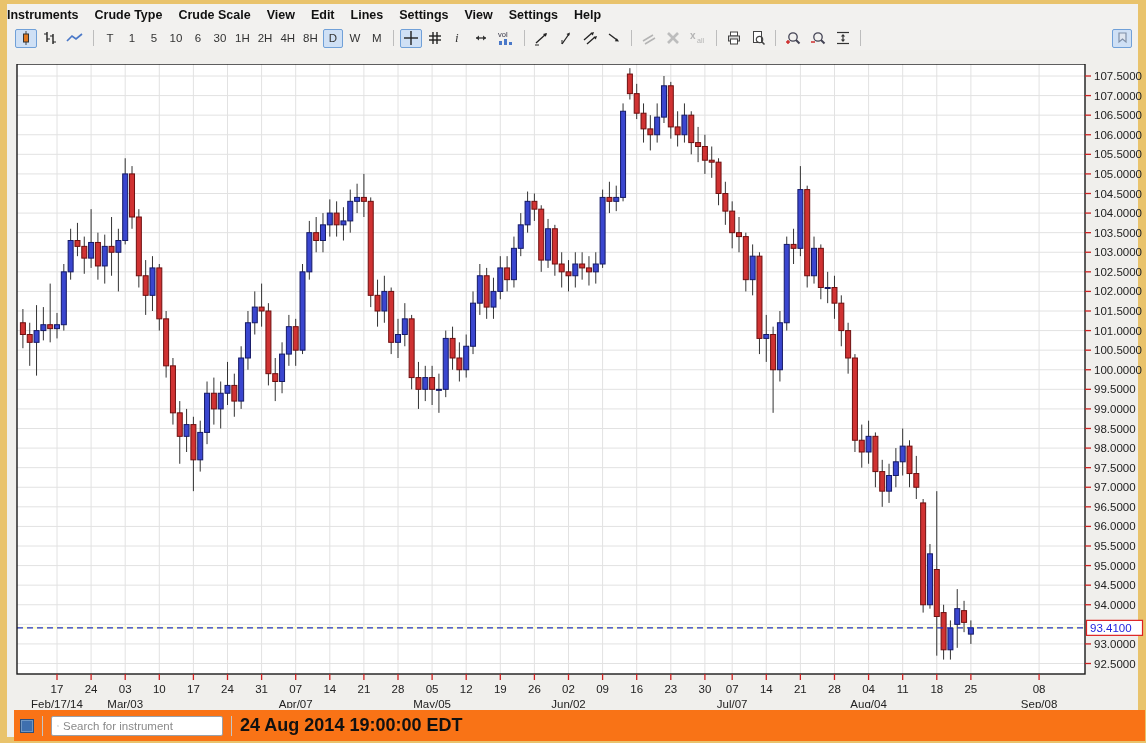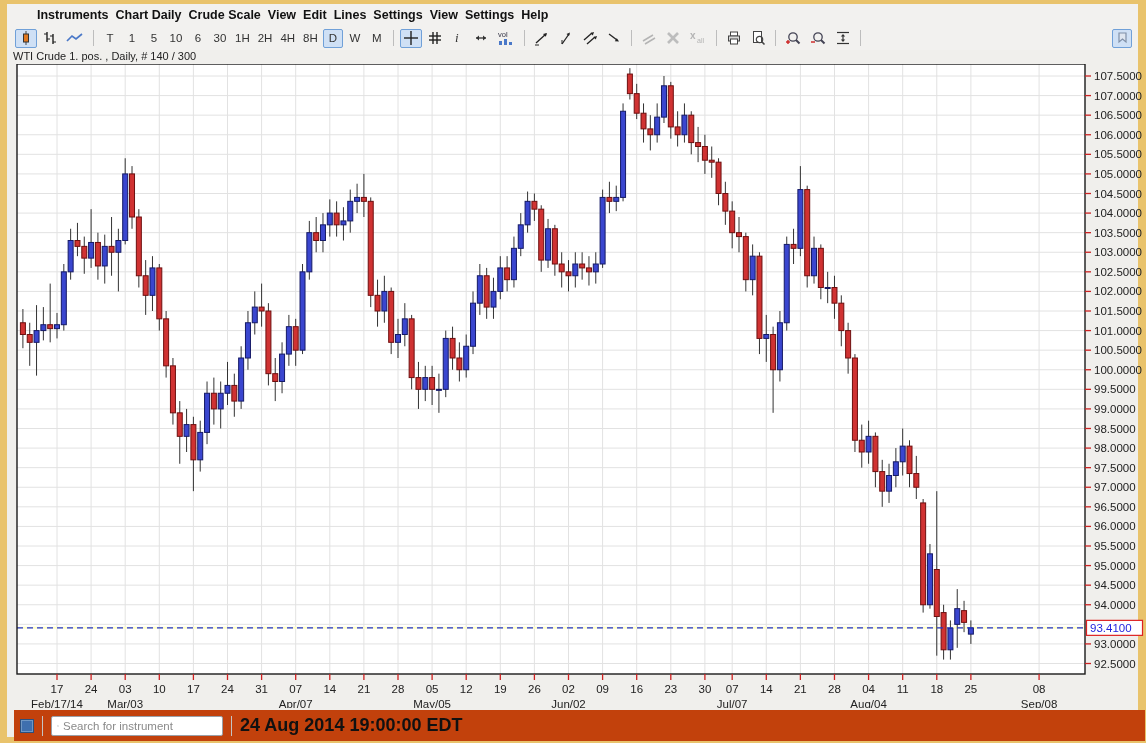--- a/index.html
+++ b/index.html
@@ -6,22 +6,22 @@
   html,body { width:1146px; height:743px; overflow:hidden; }
   body { font-family:"Liberation Sans", sans-serif; background:#ecebe8; }
   .window {
     position:relative; width:1146px; height:743px;
     border-left:7px solid #e9c36c; border-right:8px solid #e9c36c;
     border-top:4px solid #e9c36c; border-bottom:6px solid #e9c36c;
     background:#f0efec;
   }
   
   .menubar {
-    height:22px; display:flex; align-items:center; gap:7px;
-    padding-left:30px; background:#f2f1ef; font-size:12.5px; font-weight:bold; color:#111;
+    height:22px; display:flex; align-items:center; gap:16px;
+    background:#f2f1ef; font-size:12.5px; font-weight:bold; color:#111;
   }
   .menubar .menu-item { cursor:default; white-space:nowrap; }
   
   .toolbar {
     height:24px; display:flex; align-items:center; gap:2px;
     padding-left:8px; padding-right:6px; background:#f2f1ef;
   }
   .tbtn {
     min-width:20px; height:19px; display:flex; align-items:center; justify-content:center;
     border:1px solid transparent; border-radius:2px; font-size:11.5px; color:#333;
@@ -33,42 +33,42 @@
   .tbtn svg { display:block; }
   .toolbar .spacer { flex:1; }
   
   .chart-title { height:14px; font-size:11px; color:#222; padding-left:6px; background:#f0efec; }
   
   .chart-wrap { position:absolute; left:7px; top:60px; width:1131px; height:644px; }
   .chart-wrap svg { display:block; }
   
   .statusbar {
     position:absolute; left:7px; top:706px; width:1131px; height:31px;
-    display:flex; align-items:center; background:#c2410c; padding-left:6px; gap:8px;
+    display:flex; align-items:center; background:#f97316; padding-left:6px; gap:8px;
   }
   .blue-square { width:14px; height:14px; background:#3f6fae; border:1px solid #2c4f7d; box-shadow:inset 0 0 0 1px #6f97c4; }
   .ssep { width:1px; height:20px; background:#c4c4c4; }
   .searchbox {
     width:172px; height:20px; border:1px solid #9aa0a8; background:#fff; border-radius:2px;
     display:flex; align-items:center; gap:4px; padding:0 5px;
   }
   .searchbox input {
     border:none; outline:none; flex:1; font-size:11.5px; color:#333; font-family:"Liberation Sans",sans-serif; background:transparent;
   }
   .searchbox input::placeholder { color:#8a8a8a; }
   .datetime { font-size:18px; font-weight:bold; color:#111; }
 </style>
 </head>
 <body>
 
 <div class="window">
 
   <div class="menubar" id="menubar">
       <span class="menu-item">Instruments</span>
-      <span class="menu-item">Chart Daily</span>
+      <span class="menu-item">Crude Type</span>
       <span class="menu-item">Crude Scale</span>
       <span class="menu-item">View</span>
       <span class="menu-item">Edit</span>
       <span class="menu-item">Lines</span>
       <span class="menu-item">Settings</span>
       <span class="menu-item">View</span>
       <span class="menu-item">Settings</span>
       <span class="menu-item">Help</span>
     </div>
 
@@ -233,21 +233,20 @@
       </span>
       <span class="tsep"></span>
       <span class="spacer"></span>
       <span class="tbtn selected">
         <svg width="14" height="16">
           <path d="M4,3 h7 v9 l-3.5,-3 -3.5,3 z" fill="#dfe6f0" stroke="#8090a8" stroke-width="1.2"></path>
         </svg>
       </span>
     </div>
 
-  <div class="chart-title">WTI Crude 1. pos. , Daily, # 140 / 300</div>
 
   <div class="chart-wrap">
     <svg id="chart-svg" width="1131" height="644" viewBox="0 0 1131 644">
         <rect x="3" y="0" width="1068" height="610" fill="#ffffff"></rect>
         <g>
           <line x1="3" y1="12" x2="1071" y2="12" stroke="#e2e2e2" stroke-width="1"></line>
           <line x1="3" y1="31.583333333333332" x2="1071" y2="31.583333333333332" stroke="#e2e2e2" stroke-width="1"></line>
           <line x1="3" y1="51.166666666666664" x2="1071" y2="51.166666666666664" stroke="#e2e2e2" stroke-width="1"></line>
           <line x1="3" y1="70.75" x2="1071" y2="70.75" stroke="#e2e2e2" stroke-width="1"></line>
           <line x1="3" y1="90.33333333333333" x2="1071" y2="90.33333333333333" stroke="#e2e2e2" stroke-width="1"></line>

